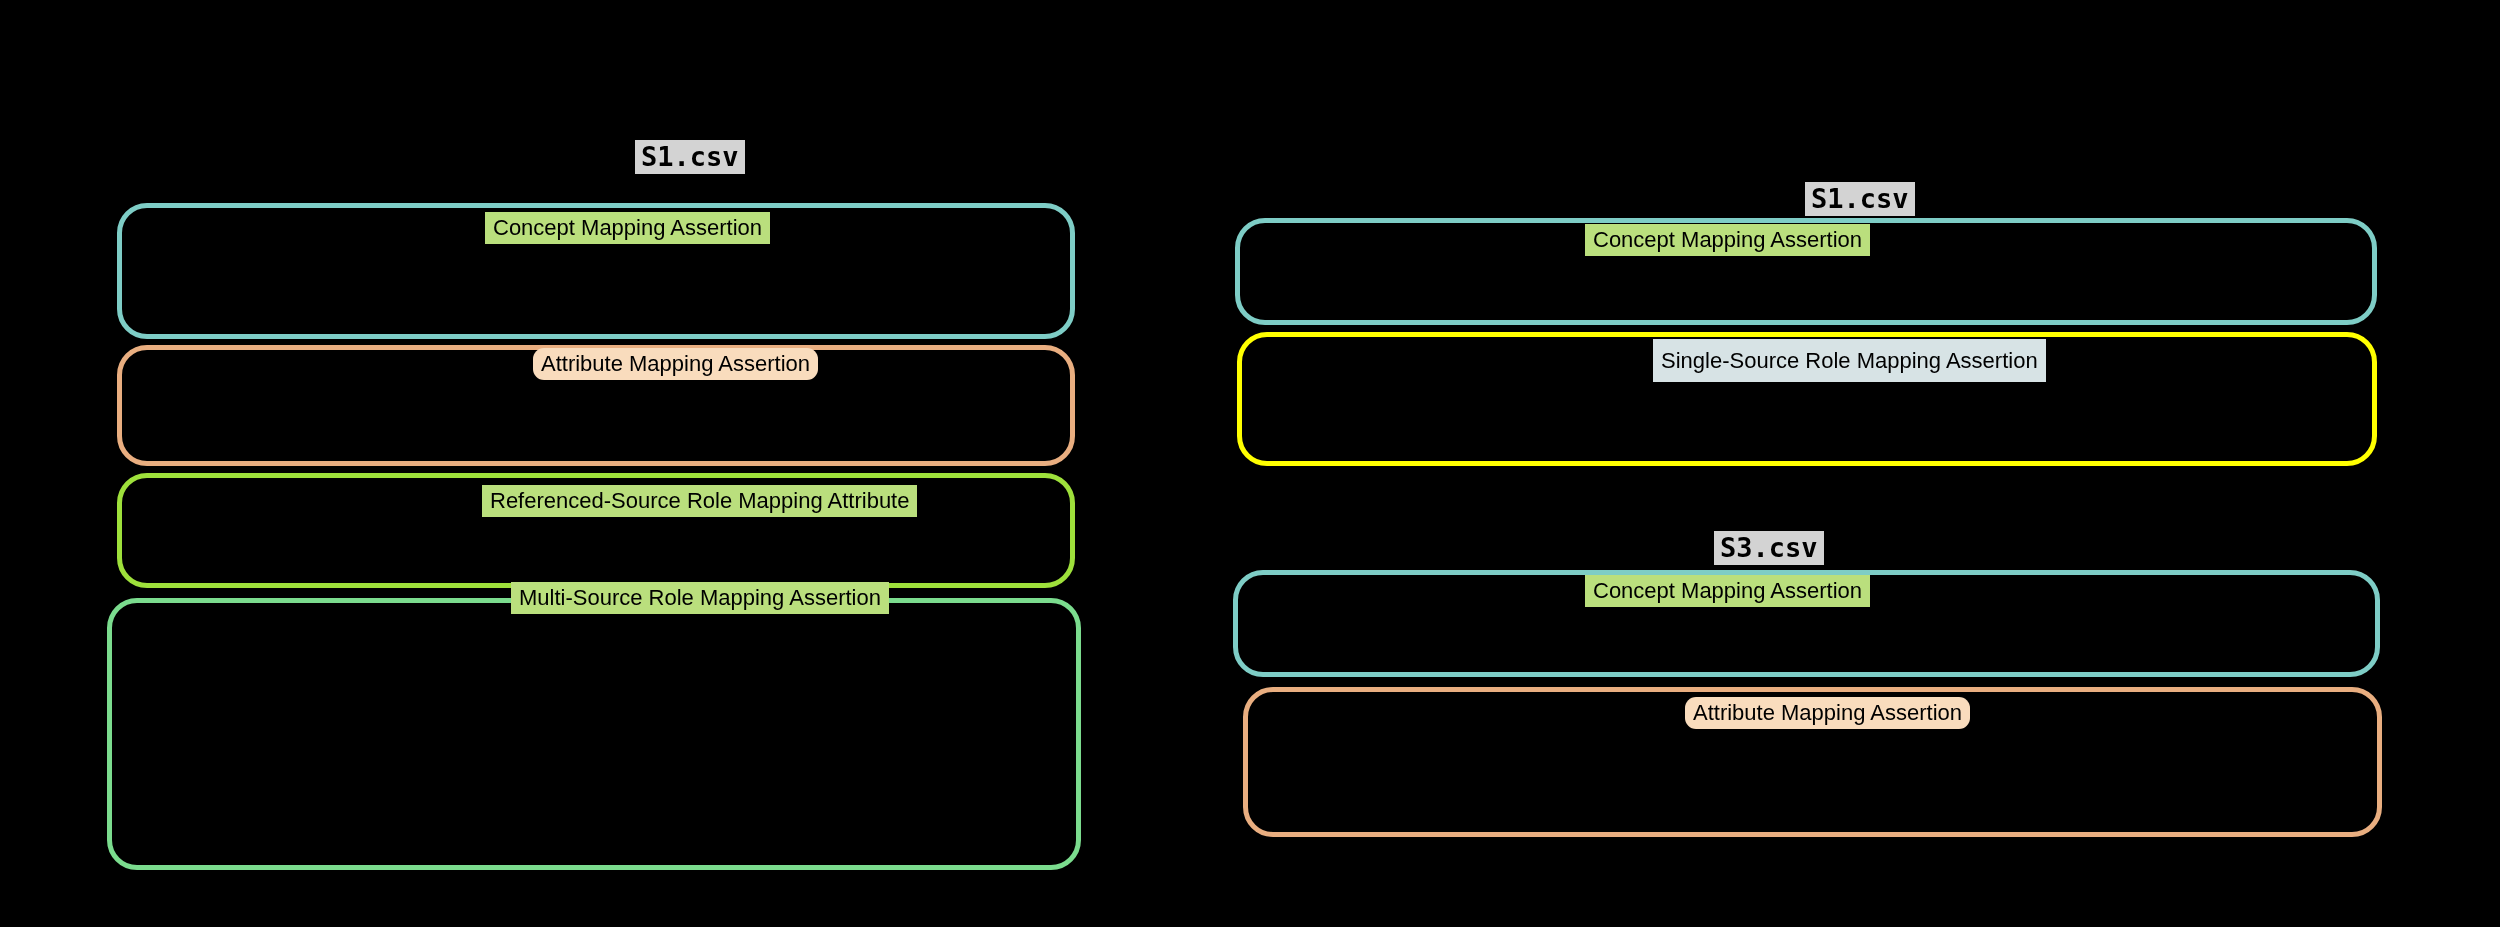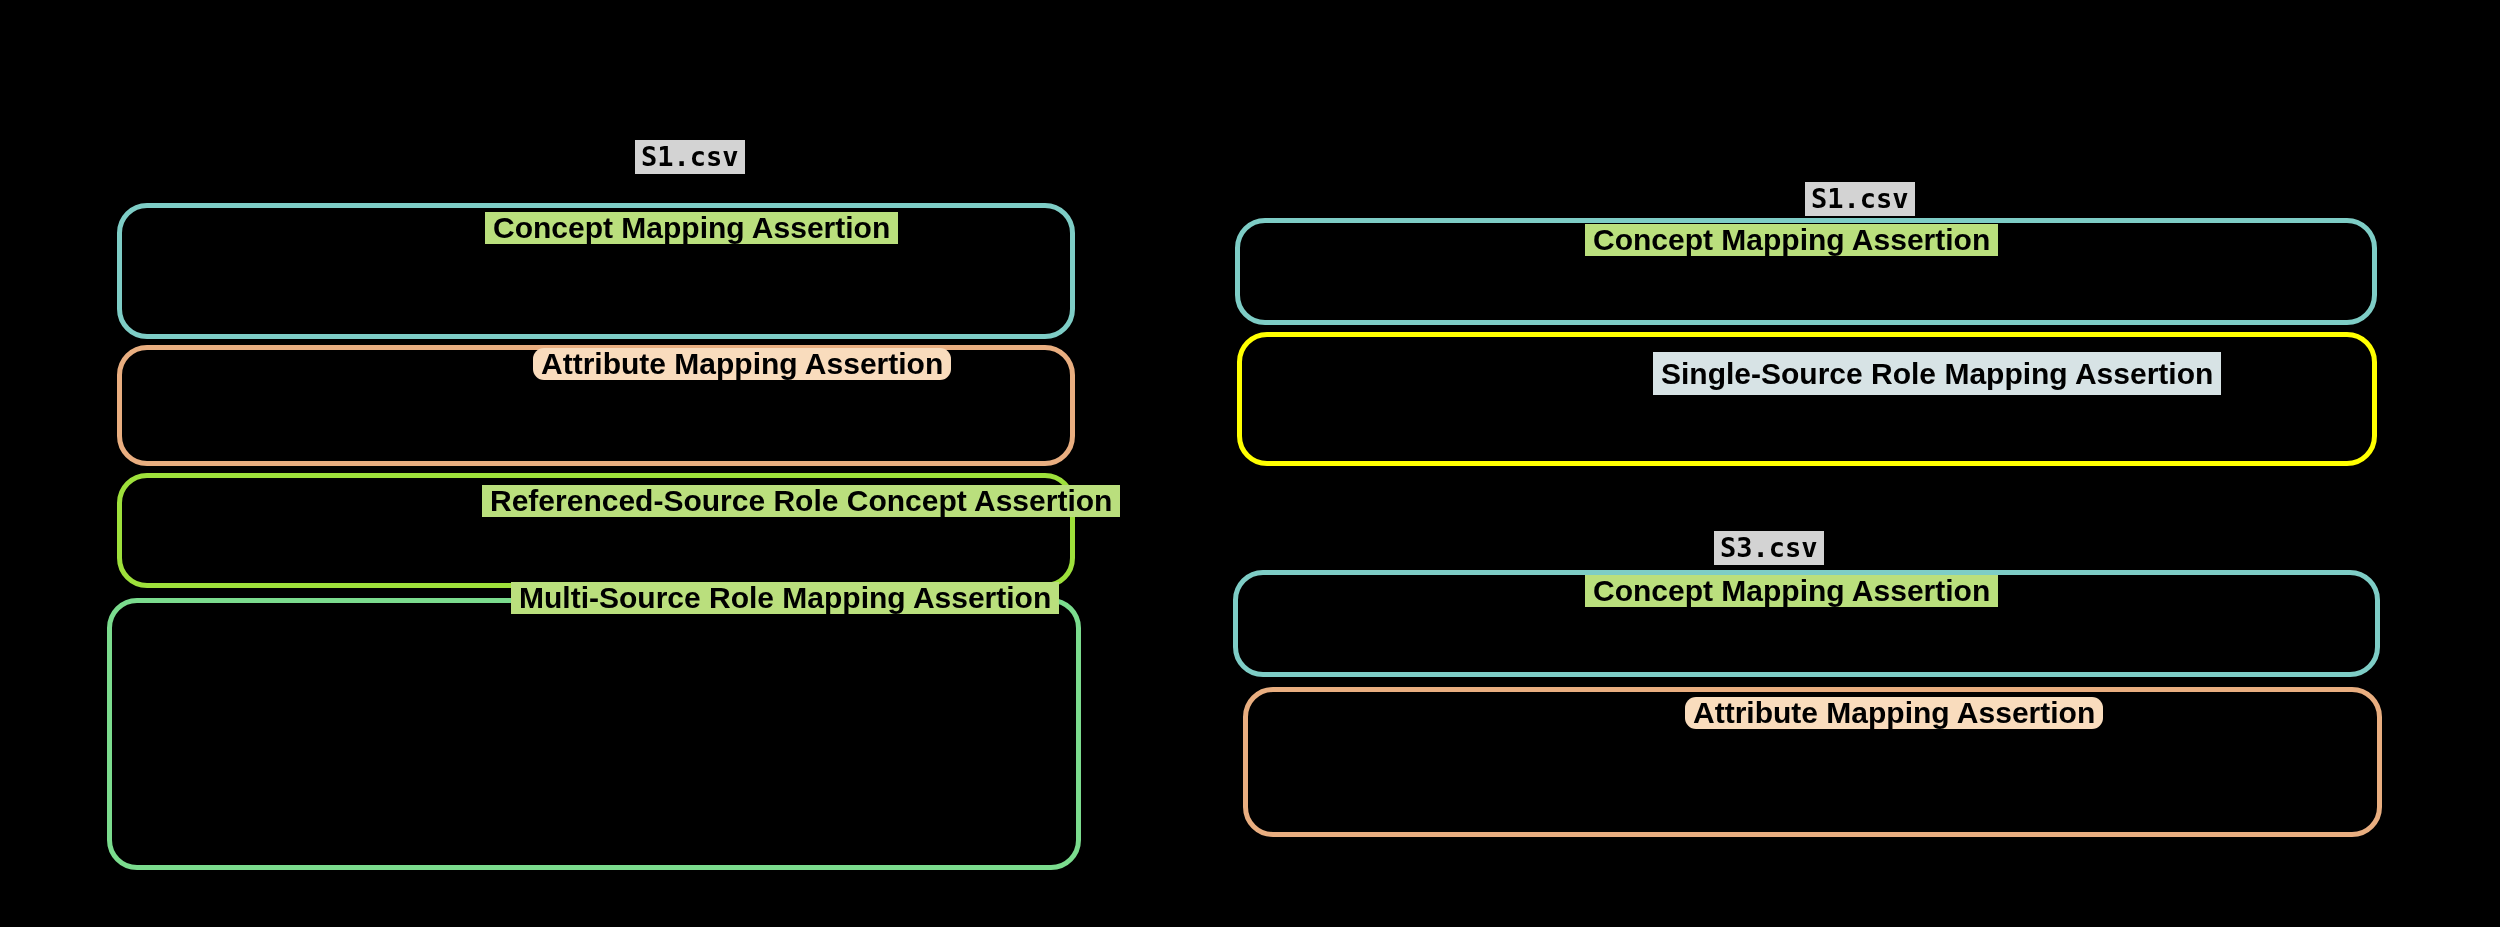--- a/index.html
+++ b/index.html
@@ -40,22 +40,22 @@
     box-sizing: border-box;
   }
   .map-box.teal  { border-color: var(--teal,  #7ecdc6); }
   .map-box.tan   { border-color: var(--tan,   #e9ae80); }
   .map-box.lime  { border-color: var(--lime,  #9ee03b); }
   .map-box.green { border-color: var(--green, #7bdc8e); }
   .map-box.yellow{ border-color: var(--yellow,#ffff00); }
   .box-label {
     position: absolute;
     color: var(--ink, #000);
-    font-weight: bold;
-    font-size: 30px;
+    font-weight: normal;
+    font-size: 22px;
     line-height: 30px;
     padding: 1px 8px;
     white-space: nowrap;
   }
   .hl-green { background: var(--hl-green, #badf7d); }
   .hl-peach { background: var(--hl-peach, #f9dcbd); border-radius: 11px; }
   .hl-blue  { background: var(--hl-blue,  #d7e3e5); padding-top: 7px; padding-bottom: 6px; }
 </style>
 </head>
 <body>
@@ -64,32 +64,32 @@
 
   <div class="file-label" style="left:635px; top:140px; min-width:83px;">S1.csv</div>
 
   <div class="map-box teal" style="left:117px; top:203px; width:958px; height:136px;"></div>
   <div class="box-label hl-green" style="left:485px; top:212px;">Concept Mapping Assertion</div>
 
   <div class="map-box tan" style="left:117px; top:345px; width:958px; height:121px;"></div>
   <div class="box-label hl-peach" style="left:533px; top:348px;">Attribute Mapping Assertion</div>
 
   <div class="map-box lime" style="left:117px; top:473px; width:958px; height:115px;"></div>
-  <div class="box-label hl-green" style="left:482px; top:485px;">Referenced-Source Role Concept Assertion</div>
+  <div class="box-label hl-green" style="left:482px; top:485px;">Referenced-Source Role Mapping Attribute</div>
 
   <div class="map-box green" style="left:107px; top:598px; width:974px; height:272px;"></div>
   <div class="box-label hl-green" style="left:511px; top:582px;">Multi-Source Role Mapping Assertion</div>
 
   <div class="file-label" style="left:1805px; top:182px; min-width:87px;">S1.csv</div>
 
   <div class="map-box teal" style="left:1235px; top:218px; width:1142px; height:107px;"></div>
   <div class="box-label hl-green" style="left:1585px; top:224px;">Concept Mapping Assertion</div>
 
   <div class="map-box yellow" style="left:1237px; top:332px; width:1140px; height:134px;"></div>
-  <div class="box-label hl-blue" style="left:1653px; top:352px;">Single-Source Role Mapping Assertion</div>
+  <div class="box-label hl-blue" style="left:1653px; top:339px;">Single-Source Role Mapping Assertion</div>
 
   <div class="file-label" style="left:1714px; top:531px; min-width:87px;">S3.csv</div>
 
   <div class="map-box teal" style="left:1233px; top:570px; width:1147px; height:107px;"></div>
   <div class="box-label hl-green" style="left:1585px; top:575px;">Concept Mapping Assertion</div>
 
   <div class="map-box tan" style="left:1243px; top:687px; width:1139px; height:150px;"></div>
   <div class="box-label hl-peach" style="left:1685px; top:697px;">Attribute Mapping Assertion</div>
 
 </div>

